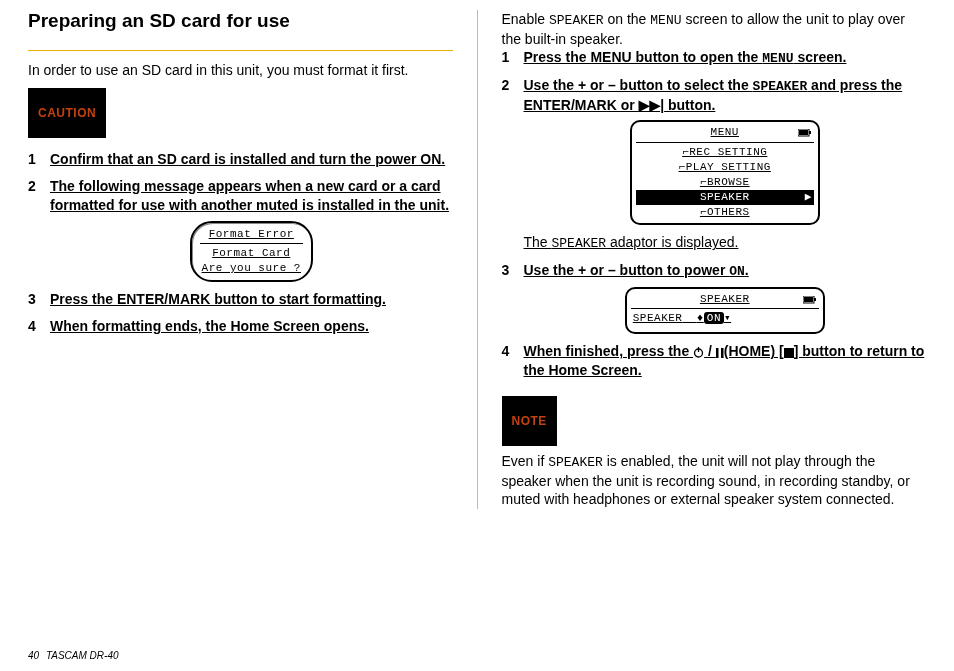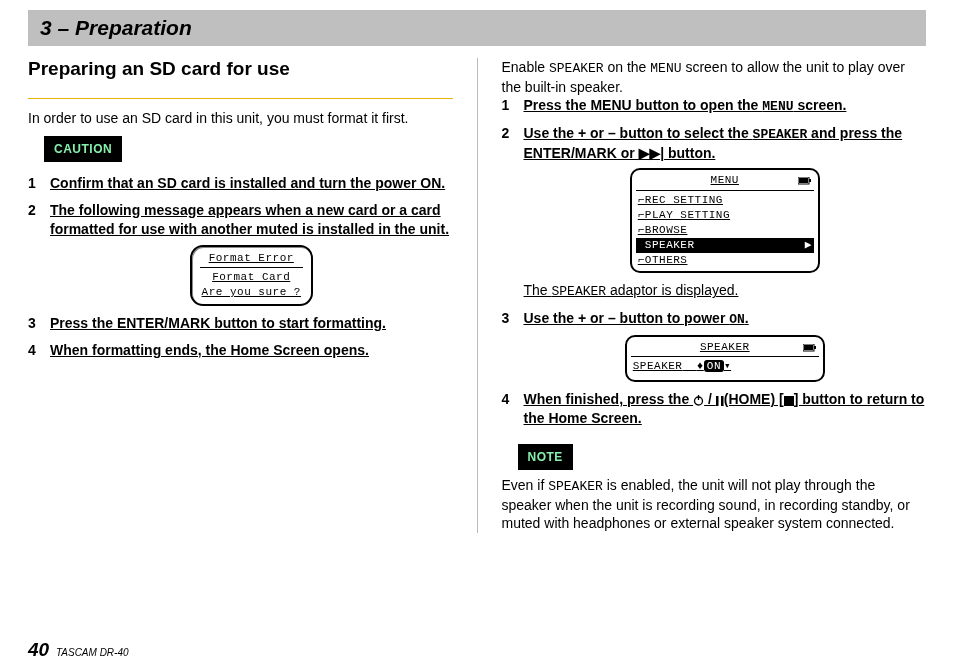--- a/index.html
+++ b/index.html
@@ -5,57 +5,54 @@
   * { box-sizing: border-box; margin: 0; padding: 0; }
   html, body { width: 954px; height: 671px; font-family: "Segoe UI", "Helvetica Neue", Arial, sans-serif; color: #000; background:#fff; }
   .page { width: 954px; height: 671px; padding: 10px 28px 0 28px; position: relative; }
   .chapter-bar { background: #bfbfbf; padding: 6px 12px; margin-bottom: 12px; }
   .chapter-bar h1 { font-size: 21px; font-weight: 700; font-style: italic; color:#000; }
   .columns { display: flex; gap: 24px; }
   .col { flex: 1 1 0; min-width: 0; }
   .divider { width: 1px; background: #bbb; }
   .section-title { font-size: 19px; font-weight: 700; border-bottom: 1px solid #eab308; padding-bottom: 18px; margin-bottom: 10px; }
   p, li { font-size: 14px; line-height: 1.35; }
-  .badge { display: inline-block; background: #000; color: #86efac; font-size: 12px; font-weight: 700; padding: 6px 10px; margin: 8px 0 6px 16px; letter-spacing: 0.5px; }
+  .badge { display: inline-block; background: #000; color: #c2410c; font-size: 12px; font-weight: 700; padding: 18px 10px; margin: 8px 0 6px 0; letter-spacing: 0.5px; }
   ul.bullets { list-style: none; padding-left: 0; margin-bottom: 6px; }
   ul.bullets li { padding-left: 14px; position: relative; margin-bottom: 4px; }
   ul.bullets li::before { content:"•"; position:absolute; left:0; top:0; font-size:12px;}
   ol.steps { list-style: none; counter-reset: step; padding-left: 0; text-decoration: underline; }
   ol.steps > li { counter-increment: step; position: relative; padding-left: 22px; margin-bottom: 8px; }
   ol.steps > li::before { content: counter(step); position: absolute; left: 0; top: 0; font-weight: 700; font-size: 14px; }
   .step-title { font-weight: 700; font-size: 14px; line-height:1.35; }
   .step-sub { font-weight: 400; font-size: 14px; line-height:1.35; }
   .lcd { font-family: "Courier New", monospace; font-size: 11px; letter-spacing:0.5px; }
   .screen-wrap { display:flex; justify-content:center; margin:6px 0 8px 0; }
-  .screen-box { border: 2px solid #000; border-radius: 13px; padding: 4px 10px; text-align:center; background:#fff; position:relative; box-shadow: 1px 1px 0 #888 inset; min-width:120px;}
+  .screen-box { border: 2px solid #000; border-radius: 22px; padding: 4px 10px; text-align:center; background:#fff; position:relative; box-shadow: 1px 1px 0 #888 inset; min-width:120px;}
   .screen-box .line { white-space: pre; }
   .screen-box .hr { border-top:1px solid #000; margin:2px -2px; }
   .menu-box { border:2px solid #000; border-radius:10px; width:190px; padding:3px 4px 4px 4px; background:#fff; }
   .menu-top { display:flex; justify-content:space-between; align-items:center; border-bottom:1px solid #000; padding:0 2px 2px 2px; margin-bottom:2px;}
   .menu-top .ttl { flex:1; text-align:center; font-weight:400; }
   .menu-top .bat { display:inline-block;}
-  .menu-row { white-space:pre; padding:0 2px; }
+  .menu-row { white-space:pre; padding:0 2px;text-align:center; }
   .menu-row.sel { background:#000; color:#fff; white-space:pre;}
   .menu-row.sel .arrow { float:right; }
   .speaker-box { border:2px solid #000; border-radius:10px; width:200px; padding:3px 4px 6px 4px; background:#fff;}
   .speaker-row { white-space:pre; padding:0 2px;}
   .onpill { background:#000; color:#fff; padding:0 3px; border-radius:3px;}
   .inline-lcd { font-family:"Courier New",monospace; font-size:13px; }
   .footer { position:absolute; bottom:10px; left:28px; font-size:10px; font-style:italic;}
-  .footer .pn { font-size:19px; font-weight:700; font-style:italic; margin-right:4px;}
+  .footer .pn { font-size:10px; font-weight:400; font-style:italic; margin-right:4px;}
   .sym { font-family: Arial, sans-serif; }
   svg.icon { vertical-align:-2px; }
 </style>
 </head>
 <body>
 
 <div class="page">
-  <div class="chapter-bar">
-    <h1>3 – Preparation</h1>
-  </div>
 
   <div class="columns">
 
     <div class="col">
       <h2 class="section-title">Preparing an SD card for use</h2>
       <p>In order to use an SD card in this unit, you must format it first.</p>
       <div class="badge">CAUTION</div>
       <ul class="bullets">
       </ul>
       <ol class="steps">

